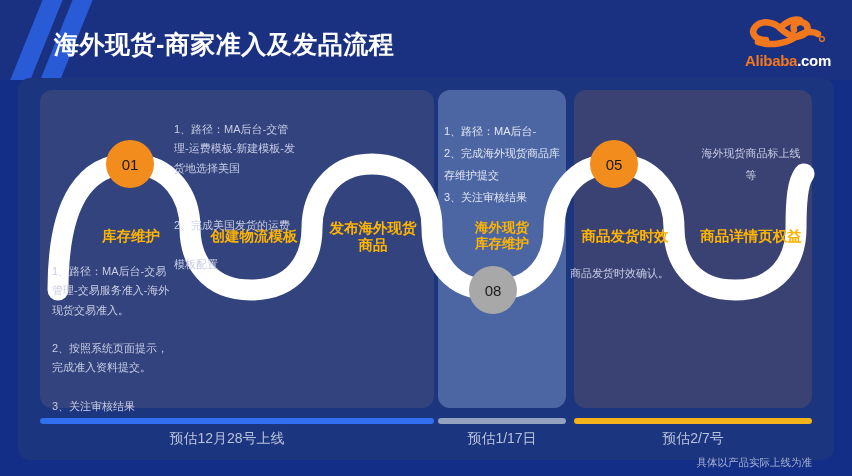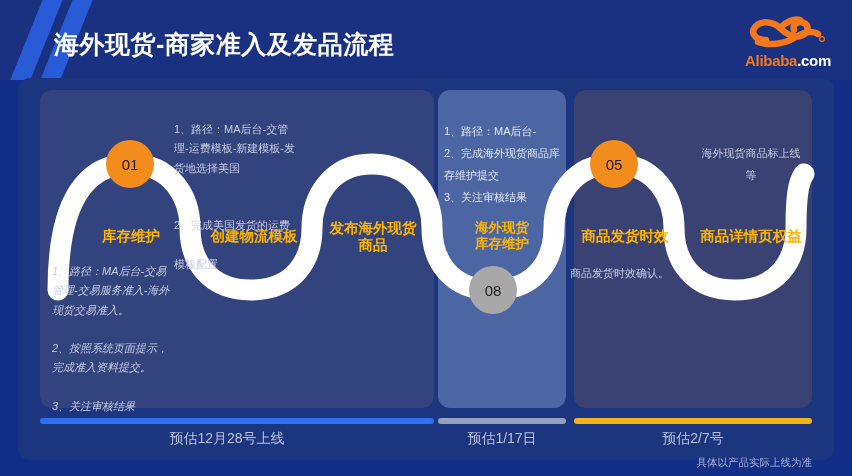--- a/index.html
+++ b/index.html
@@ -126,21 +126,21 @@
   #t06 { left: 668px; top: 150px; width: 130px; }
 
   
   .body-text {
     position: absolute;
     color: #c8cde4;
     font-size: 11px;
     line-height: 1.75;
     white-space: pre-line;
   }
-  #b01 { left: 34px;  top: 184px; width: 120px; font-style: italic; }
+  #b01 { left: 34px;  top: 184px; width: 120px; }
   #b02 { left: 156px; top: 42px;  width: 126px; }
   #b03 { left: 284px; top: 196px; width: 130px; line-height: 2.1; }
   #b04 { left: 426px; top: 42px;  width: 120px; text-align: left; line-height: 2.0; color:#e2e6f2; }
   #b05 { left: 552px; top: 186px; width: 120px; }
   #b06 { left: 668px; top: 64px;  width: 130px; text-align: center; line-height: 2.0; }
 
   
   .bar {
     position: absolute;
     height: 6px;

